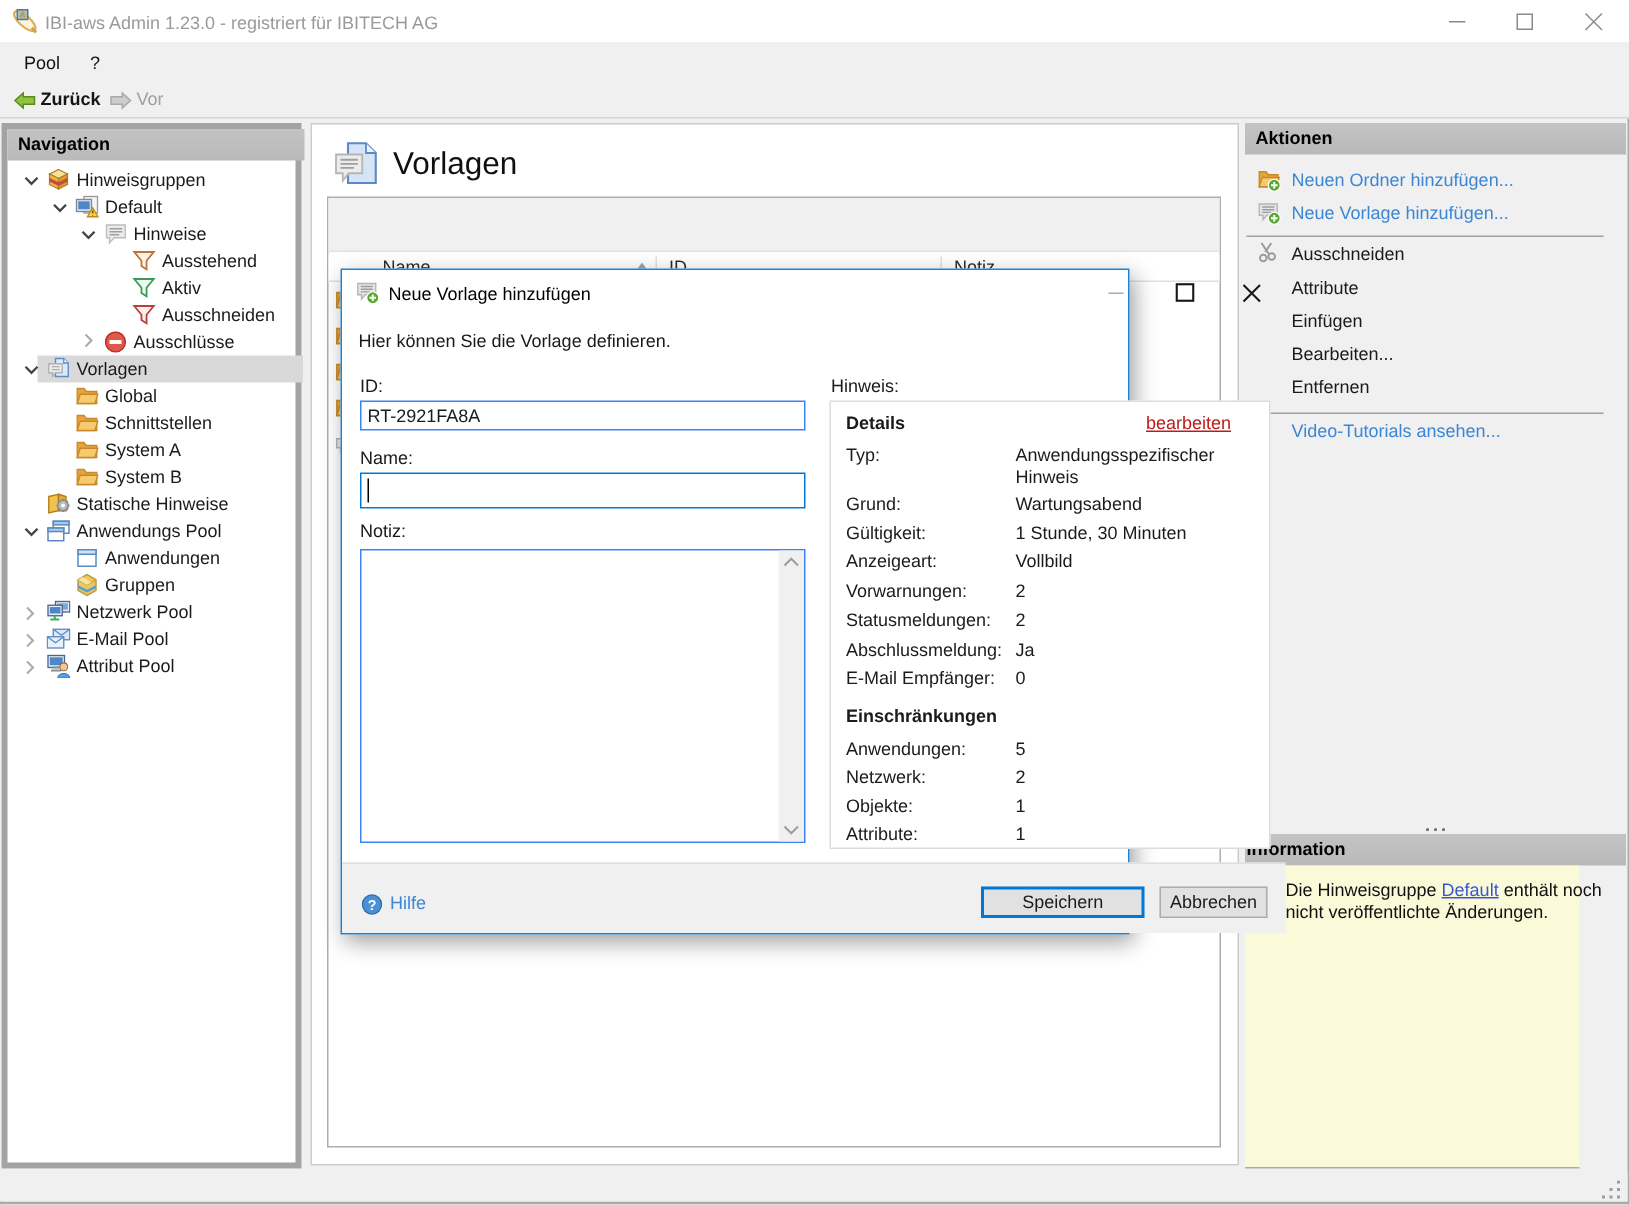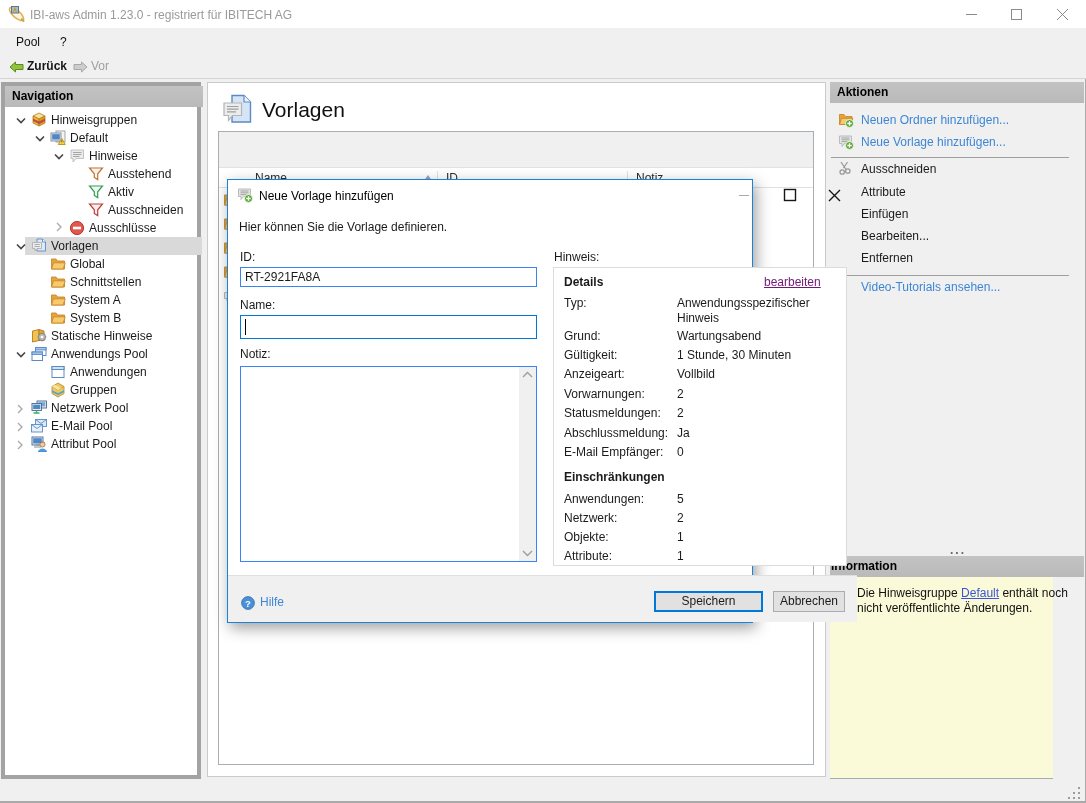--- a/index.html
+++ b/index.html
@@ -372,21 +372,21 @@
         </svg>
       <svg class="abs" style="left:3px;bottom:4px" width="11" height="8">
           <path d="M1 2 L5.5 6.5 L10 2" fill="none" stroke="#9d9d9d" stroke-width="1.4"></path>
         </svg>
     </div>
   </div>
 
   <span class="lbl" style="left:326px;top:70px;">Hinweis:</span>
   <div class="abs" style="left:325px;top:87px;width:294px;height:299px;border:1px solid #dcdcdc;background:#fff;"></div>
   <span class="lbl" style="left:336px;top:95px;font-weight:bold;">Details</span>
-  <span class="lbl" style="left:536px;top:95px;color:#701a75;text-decoration:underline;">bearbeiten</span>
+  <span class="lbl" style="left:536px;top:95px;color:#b91c1c;text-decoration:underline;">bearbeiten</span>
   <div id="drows">
     <span class="drow-l" style="top:116px">Typ:</span>
       <span class="drow-v" style="top:116px;line-height:15px">Anwendungsspezifischer<br>Hinweis</span>
     <span class="drow-l" style="top:149px">Grund:</span>
       <span class="drow-v" style="top:149px">Wartungsabend</span>
     <span class="drow-l" style="top:168px">Gültigkeit:</span>
       <span class="drow-v" style="top:168px">1 Stunde, 30 Minuten</span>
     <span class="drow-l" style="top:187px">Anzeigeart:</span>
       <span class="drow-v" style="top:187px">Vollbild</span>
     <span class="drow-l" style="top:207px">Vorwarnungen:</span>

